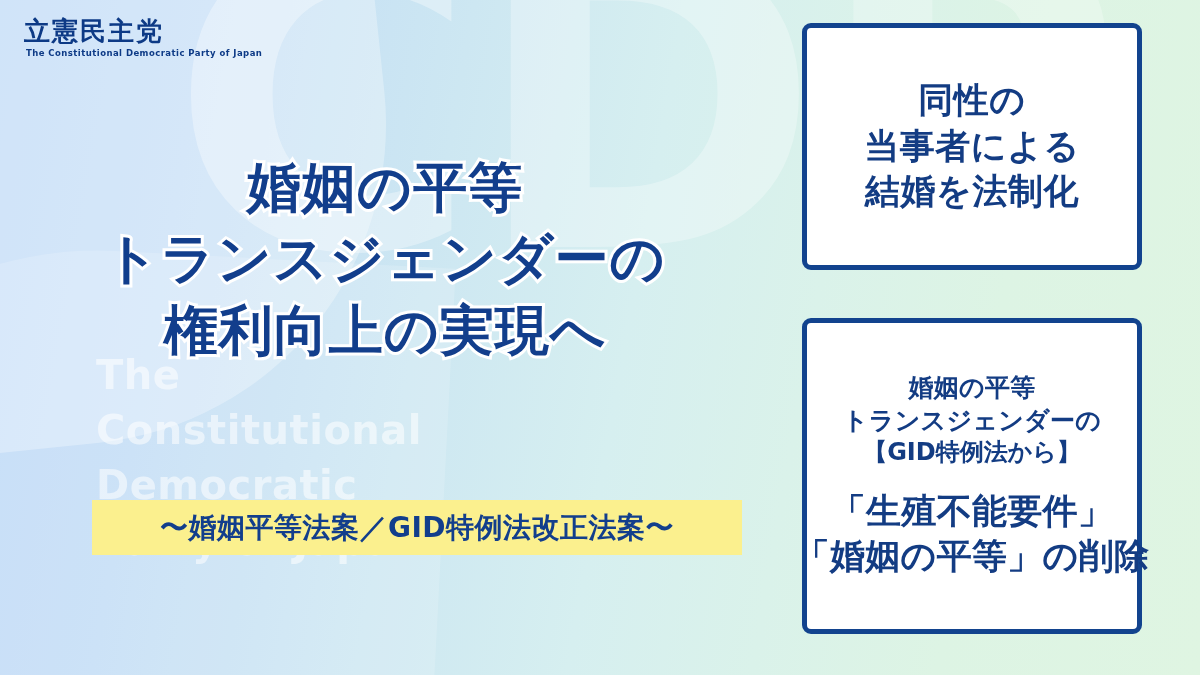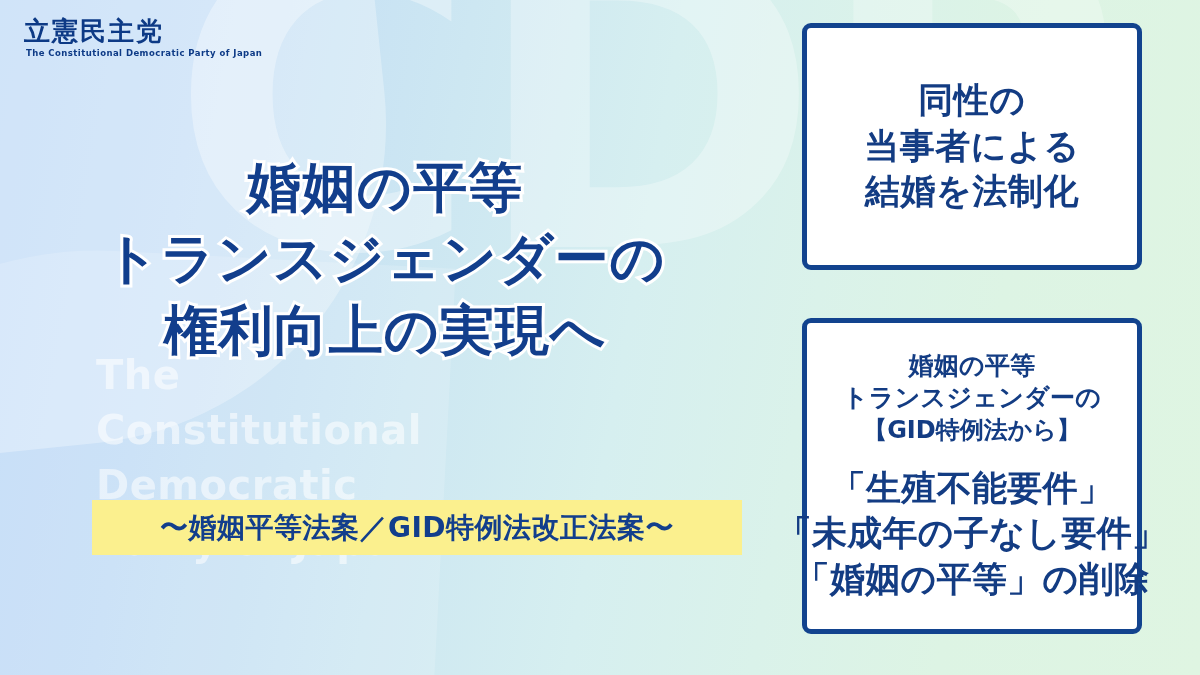--- a/index.html
+++ b/index.html
@@ -180,18 +180,17 @@
   </div>
 
   <div class="card" id="card-bottom">
     <div class="card-head">
       <div class="card-line">婚姻の平等</div>
       <div class="card-line">トランスジェンダーの</div>
       <div class="card-line emph">【GID特例法から】</div>
     </div>
     <div class="card-body">
       <div class="card-line">「生殖不能要件」</div>
-      <div class="card-line">「未成年の子なし要件」</div>
       <div class="card-line">「婚姻の平等」の削除</div>
     </div>
   </div>
 
 </div>
 
 </body></html>

